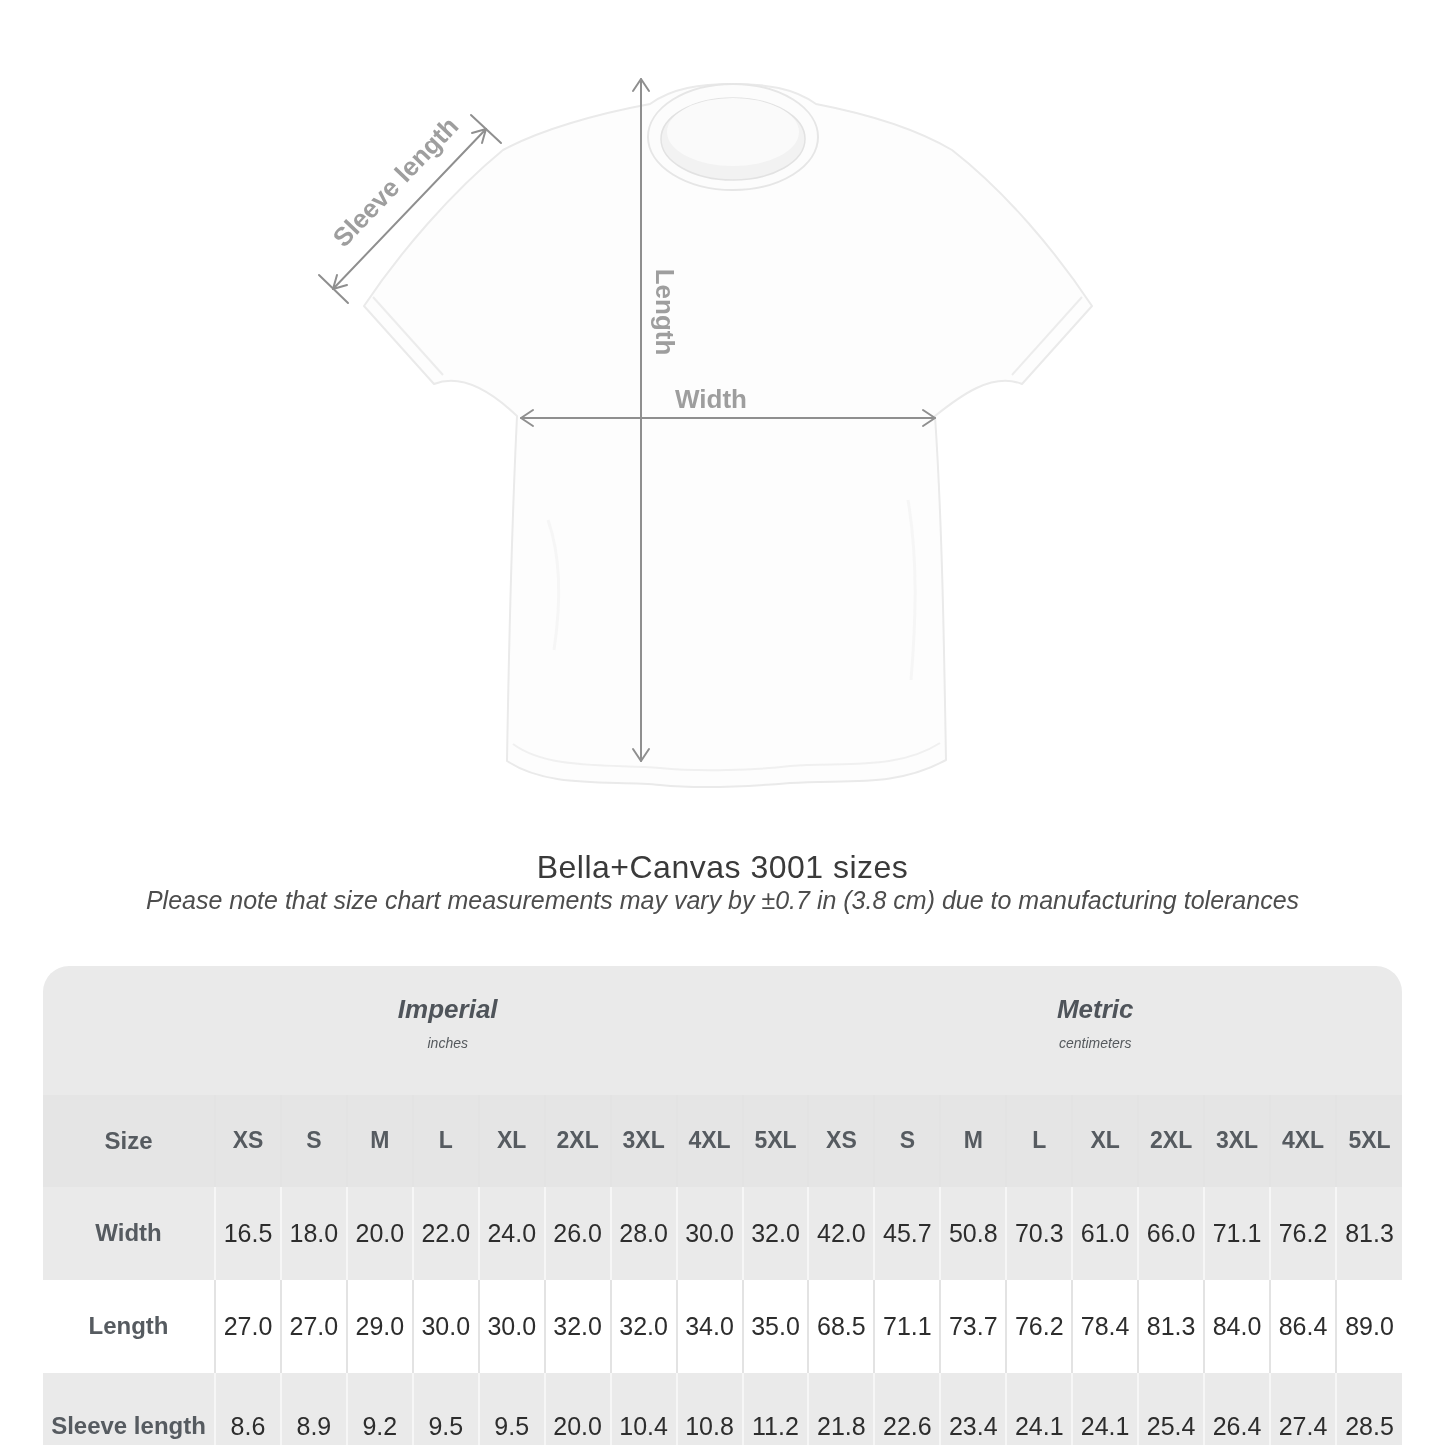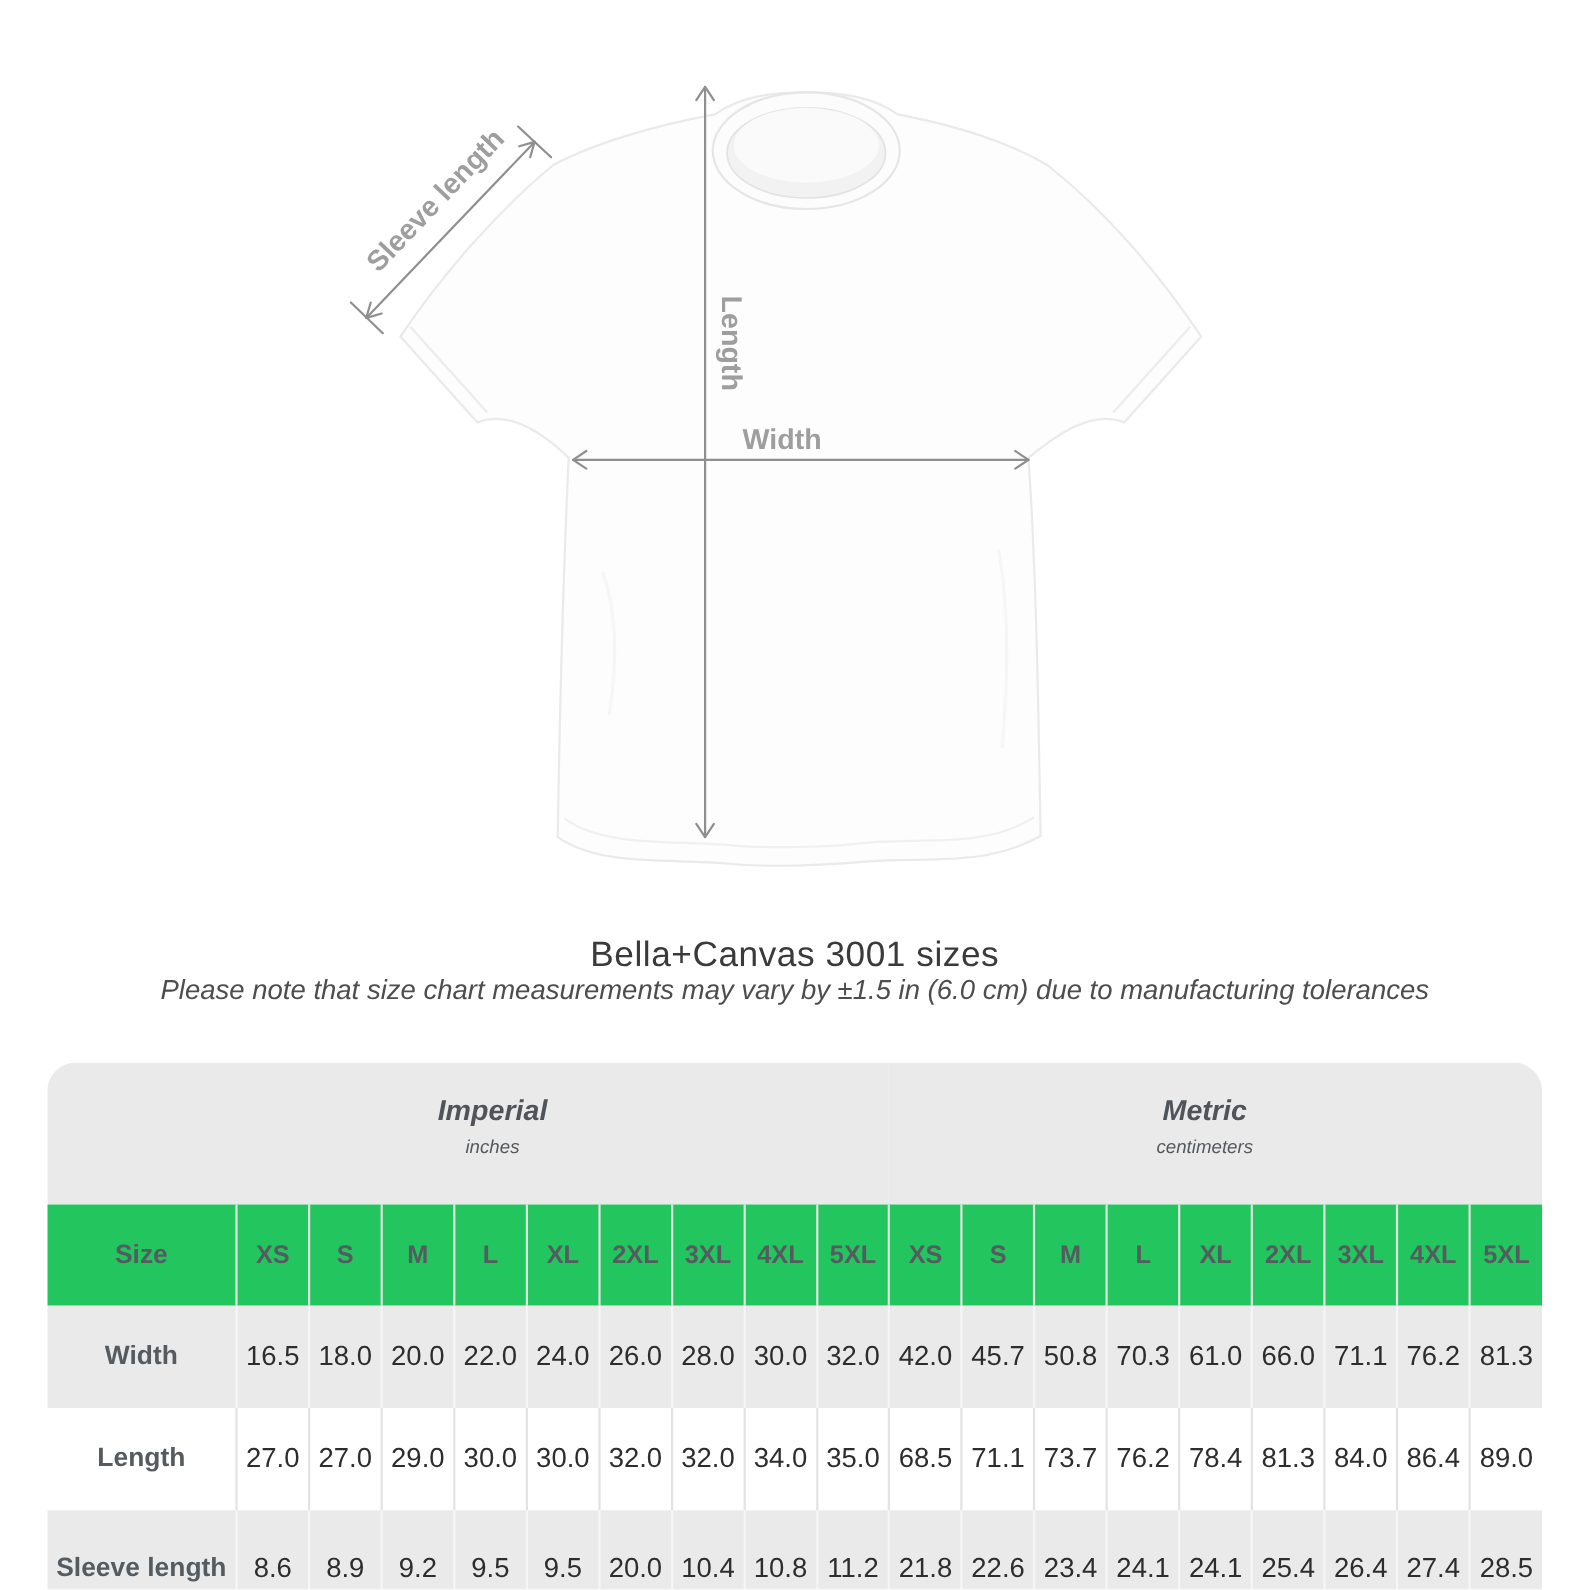--- a/index.html
+++ b/index.html
@@ -28,22 +28,22 @@
     border-collapse:collapse;table-layout:fixed;width:100%;height:100%;
   }
   table.size-table td{text-align:center;vertical-align:middle;padding:0;}
   tr.band-row td{
     background:#eaeaea;vertical-align:top;text-align:center;
   }
   .grp-inner{padding-top:29px;}
   .grp-imperial .grp-inner{padding-left:44px;}
   .grp-metric .grp-inner{padding-right:20px;}
   .g1{font-size:26px;line-height:28px;font-weight:bold;font-style:italic;color:#4f545a;}
-  .g2{font-size:17px;line-height:22px;font-style:italic;color:#55595d;margin-top:9px;}
-  tr.hdr-row td{font-weight:bold;color:#565b60;font-size:23px;background:#22c55e;}
+  .g2{font-size:14px;line-height:22px;font-style:italic;color:#55595d;margin-top:9px;}
+  tr.hdr-row td{font-weight:bold;color:#565b60;font-size:23px;background:#e5e5e5;}
   tr.hdr-row td.lbl{font-size:24px;}
   tr.row-white td{background:#ffffff;}
   tr.row-gray td{background:#eaeaea;}
   tr.hdr-row td + td{border-left:2px solid #e3e3e3;}
   tr.row-white td + td{border-left:2px solid #e3e3e3;}
   tr.row-gray td + td{border-left:2px solid #f6f6f6;}
   td.lbl{font-weight:bold;color:#565b60;font-size:24px;}
   td.val{font-size:25px;color:#2d2d2d;}
 </style>
 </head>
@@ -99,21 +99,21 @@
         <path d="M 319,275 L 348,303"></path>
       </g>
     </g>
 
     <text class="dim-label" transform="translate(402,188) rotate(-46.3)" text-anchor="middle">Sleeve length</text>
     <text class="dim-label" transform="translate(656,312) rotate(90)" text-anchor="middle">Length</text>
     <text class="dim-label" x="711" y="408" text-anchor="middle">Width</text>
   </svg>
 
   <div class="title">Bella+Canvas 3001 sizes</div>
-  <div class="subtitle">Please note that size chart measurements may vary by ±1.5 in (6.0 cm) due to manufacturing tolerances</div>
+  <div class="subtitle">Please note that size chart measurements may vary by ±0.7 in (3.8 cm) due to manufacturing tolerances</div>
 
   <div class="table-wrap">
     <table class="size-table">
       <colgroup>
         <col style="width:172px">
         <col span="18">
       </colgroup>
       <tbody>
 
         <tr class="band-row" style="height:118px">

